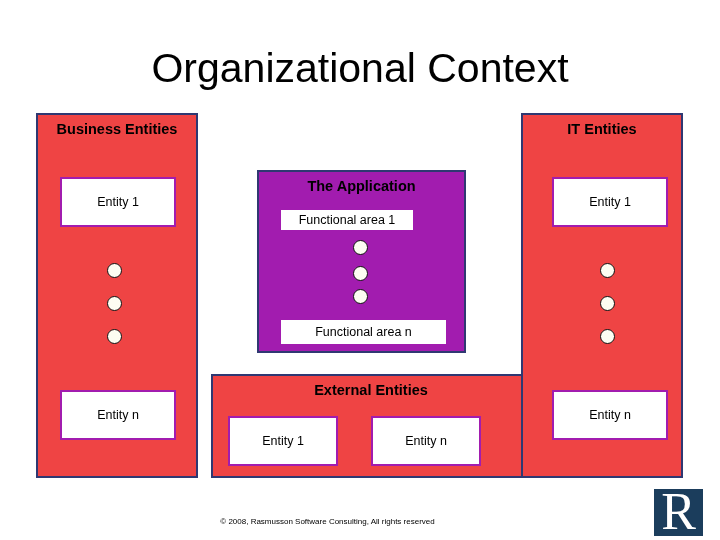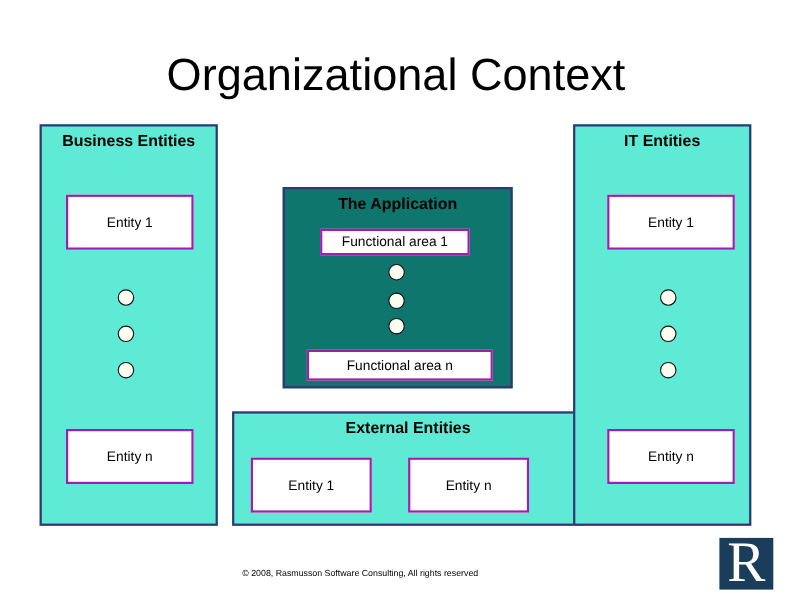--- a/index.html
+++ b/index.html
@@ -28,26 +28,26 @@
     text-align: center;
     font-size: 41px;
     line-height: 48px;
     color: #000000;
     letter-spacing: 0px;
     white-space: nowrap;
   }
   
   .panel {
     position: absolute;
-    background: #5eead4;
+    background: #ef4444;
     border: 2px solid #2f3872;
     box-sizing: border-box;
   }
   .panel.app {
-    background: #0f766e;
+    background: #a21caf;
   }
   .panel-heading {
     position: absolute;
     left: 0;
     width: 100%;
     text-align: center;
     font-size: 14.5px;
     font-weight: bold;
     color: #000000;
     white-space: nowrap;
@@ -120,21 +120,21 @@
     <div class="dot" style="left:69px; top:148px;"></div>
     <div class="dot" style="left:69px; top:181px;"></div>
     <div class="dot" style="left:69px; top:214px;"></div>
 
     <div class="entity-box" style="left:22px; top:275px; width:116px; height:50px;">Entity n</div>
   </div>
 
   <div class="panel app" style="left:257px; top:170px; width:209px; height:183px;">
     <div class="panel-heading" style="top:6px;">The Application</div>
 
-    <div class="entity-box" style="left:32px; top:36px; width:136px; height:24px;">Functional area 1</div>
+    <div class="entity-box" style="left:20px; top:36px; width:136px; height:24px;">Functional area 1</div>
 
     <div class="dot" style="left:94px; top:68px;"></div>
     <div class="dot" style="left:94px; top:94px;"></div>
     <div class="dot" style="left:94px; top:117px;"></div>
 
     <div class="entity-box" style="left:20px; top:146px; width:169px; height:28px;text-align:center;">Functional area n</div>
   </div>
 
   <div class="panel" style="left:211px; top:374px; width:320px; height:104px;padding-left:32px;">
     <div class="panel-heading" style="top:6px;">External Entities</div>

